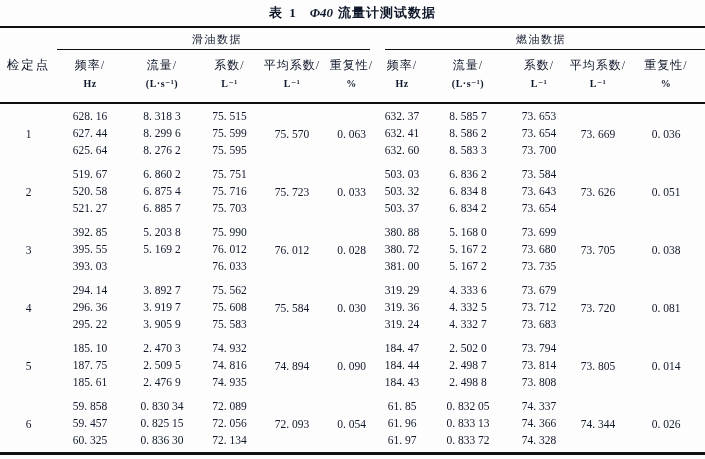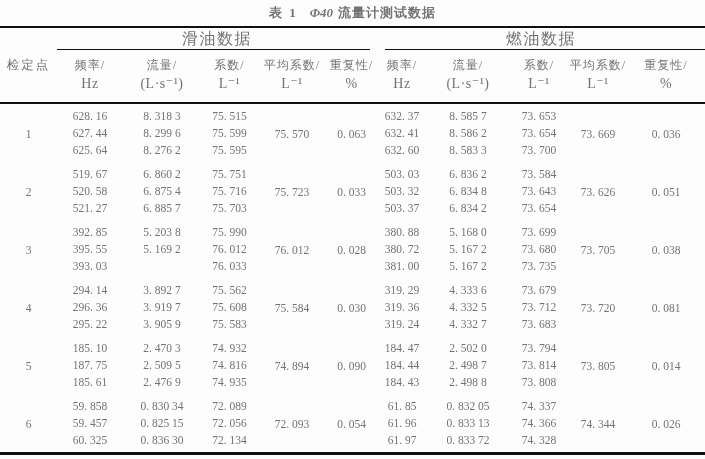--- a/index.html
+++ b/index.html
@@ -1,17 +1,17 @@
 <!DOCTYPE html>
 <html><head>
 <meta charset="utf-8">
 <style>
   html,body { margin:0; padding:0; background:#ffffff; }
   .page {
-    width:705px; height:459px; background:#fdfdfd; color:#737373;
+    width:705px; height:459px; background:#fdfdfd; color:#0f172a;
     font-family:"Liberation Serif","DejaVu Serif",serif;
     position:relative; overflow:hidden; box-sizing:border-box;
   }
   
   .title {
     height:26px; display:flex; align-items:center; justify-content:center;
     font-size:13px; font-weight:bold;
   }
   .title .t-label { letter-spacing:2px; }
   .title .t-model { font-style:italic; margin:0 5px 0 12px; }
@@ -28,30 +28,30 @@
     grid-template-rows:22px 52px;
   }
   .point-head {
     grid-column:1; grid-row:1 / 3;
     display:flex; align-items:center; justify-content:center;
     font-size:12.5px; letter-spacing:2px;
   }
   .gcell {
     grid-row:1; position:relative;
     display:flex; align-items:center; justify-content:center;
-    font-size:16px; letter-spacing:1.5px;
+    font-size:11px; letter-spacing:1.5px;
   }
   .gcell.oil  { grid-column:2 / 7; }
   .gcell.fuel { grid-column:7 / 12; }
   .gcell::after { content:""; position:absolute; bottom:0; border-bottom:1.5px solid #101010; }
   .gcell.oil::after  { left:0;  right:7px; }
   .gcell.fuel::after { left:8px; right:0; }
   .hcell { grid-row:2; text-align:center; padding-top:7px; font-size:12px; }
   .hname { line-height:17px; letter-spacing:1px; }
-  .hunit { line-height:19px; font-size:14px; letter-spacing:0.5px; }
+  .hunit { line-height:19px; font-size:10px; letter-spacing:0.5px;font-weight:bold; }
   
   .tbody { border-bottom:3px solid #101010; }
   .row-group { padding:4px 0 3px 0; }
   .cell { font-size:11.5px; }
   .stack { display:flex; flex-direction:column; }
   .ln { height:17px; line-height:17px; text-align:center; white-space:pre; }
   .center {
     display:flex; align-items:center; justify-content:center;
     text-align:center; white-space:pre;
   }

